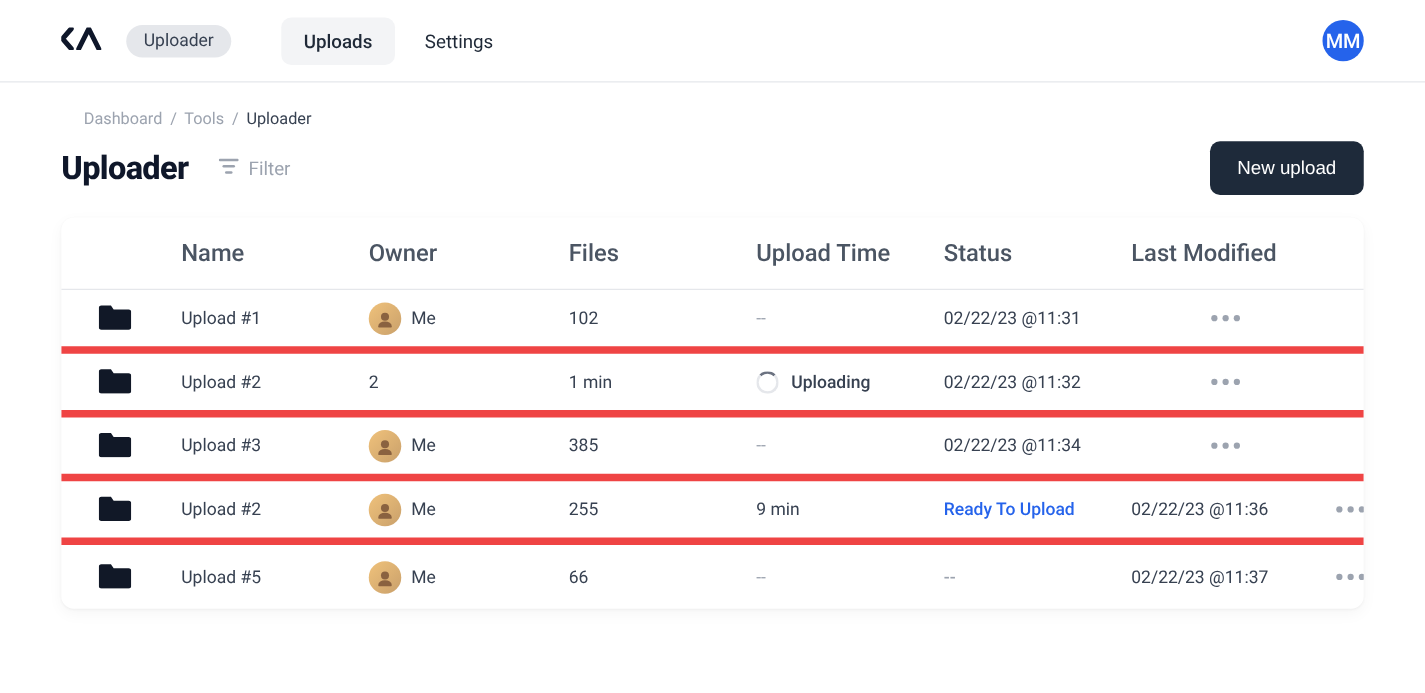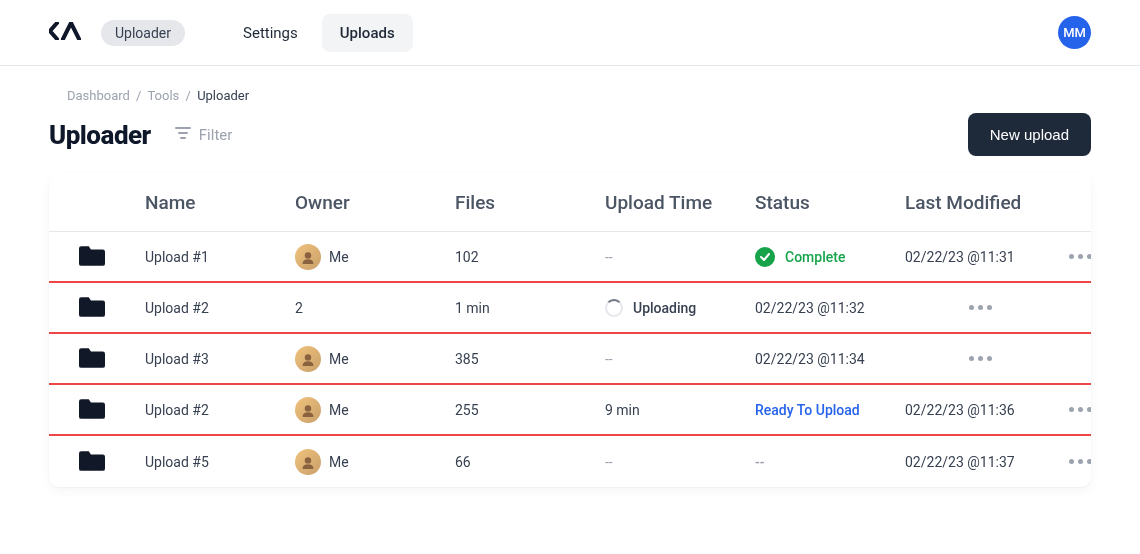--- a/index.html
+++ b/index.html
@@ -53,21 +53,21 @@
   }
   .spacer { flex: 1; }
   .avatar-badge {
     width: 33px; height: 33px;
     border-radius: 50%;
     background: #2563eb;
     color: #fff;
     display: flex;
     align-items: center;
     justify-content: center;
-    font-size: 13px;
+    font-size: 16px;
     font-weight: 500;
   }
 
   
   .breadcrumb {
     padding: 22px 67px 0;
     font-size: 13px;
     color: #9ca3af;
   }
   .breadcrumb .sep { padding: 0 3px; }
@@ -123,21 +123,21 @@
     height: 58px;
     font-size: 19px;
     color: #4b5563;
     font-weight: 500;
     border-bottom: 1px solid #e5e7eb;
   }
   .trow {
     height: 51px;
     font-size: 14px;
     color: #374151;
-    border-bottom: 2px solid #ef4444;
+    border-bottom: 6px solid #ef4444;
   }
   .trow:last-child { border-bottom: none; }
 
   .folder-icon {
     width: 26px; height: 22px;
     margin-left: 14px;
   }
   .owner-cell {
     display: flex;
     align-items: center;
@@ -206,22 +206,22 @@
 
 <div class="header">
   <div class="logo">
     <svg width="40" height="18" viewBox="0 0 40 18">
       <path d="M8 1 L1 9 L8 17" stroke="#0f172a" stroke-width="4" fill="none" stroke-linecap="round" stroke-linejoin="round"></path>
       <path d="M14 17 L22 1 L30 17" stroke="#0f172a" stroke-width="4" fill="none" stroke-linecap="round" stroke-linejoin="round"></path>
     </svg>
   </div>
   <div class="app-pill">Uploader</div>
   <div class="nav">
+    <div class="nav-item active">Uploads</div>
     <div class="nav-item">Settings</div>
-    <div class="nav-item active">Uploads</div>
   </div>
   <div class="spacer"></div>
   <div class="avatar-badge">MM</div>
 </div>
 
 <div class="breadcrumb">
   <span>Dashboard</span>
   <span class="sep">/</span>
   <span>Tools</span>
   <span class="sep">/</span>
@@ -262,28 +262,20 @@
           <div class="owner-avatar person">
             <svg viewBox="0 0 26 26" width="26" height="26">
               <circle cx="13" cy="10" r="6" fill="#8a6240"></circle>
               <ellipse cx="13" cy="24" rx="10" ry="7" fill="#8a6240"></ellipse>
             </svg>
           </div>
           <span>Me</span>
         </div>
         <div>102</div>
         <div class="uploadtime-empty">--</div>
-        <div class="status-cell status-complete">
-          <div class="status-icon">
-            <svg width="12" height="12" viewBox="0 0 12 12">
-              <path d="M2 6l3 3 5-6" stroke="#fff" stroke-width="2" fill="none" stroke-linecap="round" stroke-linejoin="round"></path>
-            </svg>
-          </div>
-          <span class="status-text">Complete</span>
-        </div>
         <div>02/22/23 @11:31</div>
         <div>
           <div class="more-icon">
             <span></span>
             <span></span>
             <span></span>
           </div>
         </div>
       </div>
       <div class="trow">

